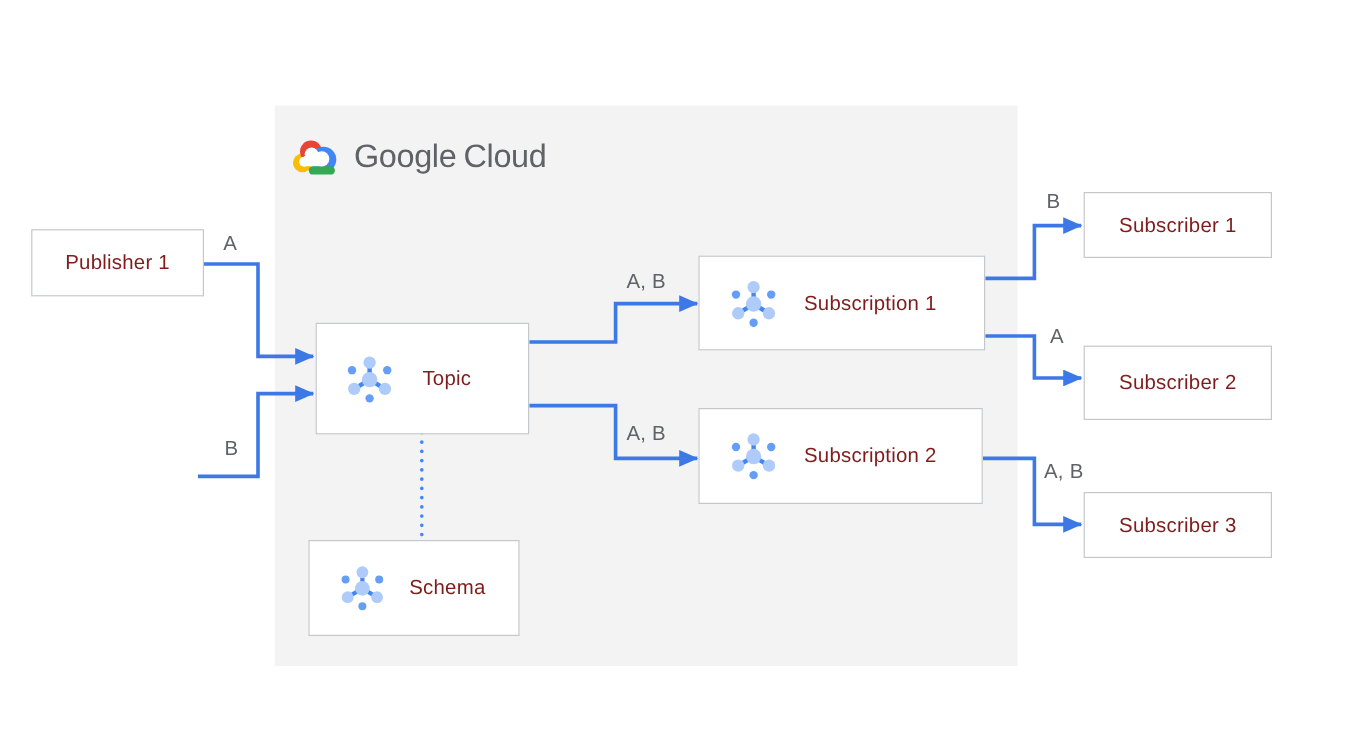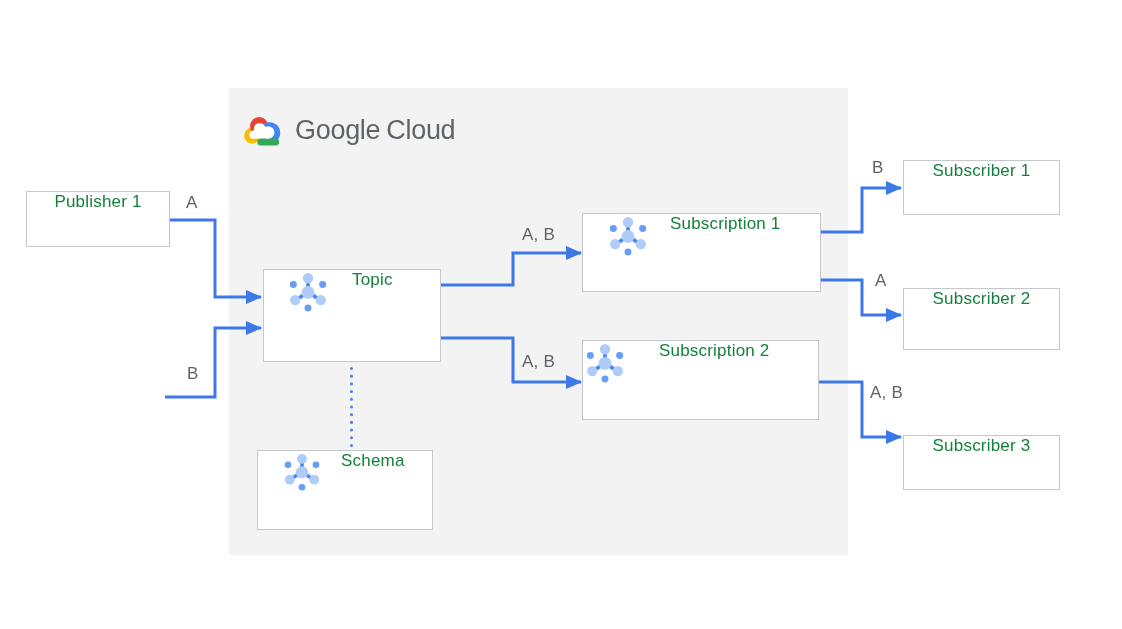--- a/index.html
+++ b/index.html
@@ -43,38 +43,39 @@
     left: 0; top: 0;
     width: 1122px; height: 629px;
     pointer-events: none;
   }
 
   .node {
     position: absolute;
     background: #ffffff;
     border: 1px solid #c5c8cb;
     display: flex;
-    color: #15803d;
+    align-items: center;
+    color: #7f1d1d;
     font-size: 17px;
     letter-spacing: 0.2px;
     white-space: nowrap;
   }
   .node.centered { justify-content: center; }
 
   .node .pubsub { flex: 0 0 auto; }
 
   #publisher1   { left: 26px;  top: 191px; width: 144px; height: 56px; }
   #publisher2   { left: 22px;  top: 372px; width: 143px; height: 56px; }
   #topic        { left: 263px; top: 269px; width: 178px; height: 93px; padding-left: 22px; gap: 22px; }
   #schema       { left: 257px; top: 450px; width: 176px; height: 80px; padding-left: 23px; gap: 18px; }
   #subscription1{ left: 582px; top: 213px; width: 239px; height: 79px; padding-left: 23px; gap: 20px; }
-  #subscription2{ left: 582px; top: 340px; width: 237px; height: 80px; gap: 32px; }
+  #subscription2{ left: 582px; top: 340px; width: 237px; height: 80px; padding-left: 23px; gap: 20px; }
   #subscriber1  { left: 903px; top: 160px; width: 157px; height: 55px; }
   #subscriber2  { left: 903px; top: 288px; width: 157px; height: 62px; }
-  #subscriber3  { left: 903px; top: 410px; width: 157px; height: 55px; margin-top: 25px; }
+  #subscriber3  { left: 903px; top: 410px; width: 157px; height: 55px; }
 
   .edge-label {
     position: absolute;
     font-size: 17px;
     color: #5f6368;
     letter-spacing: 0.2px;
     white-space: nowrap;
   }
   #lbl-pub1 { left: 186px; top: 193px; }
   #lbl-pub2 { left: 187px; top: 364px; }

